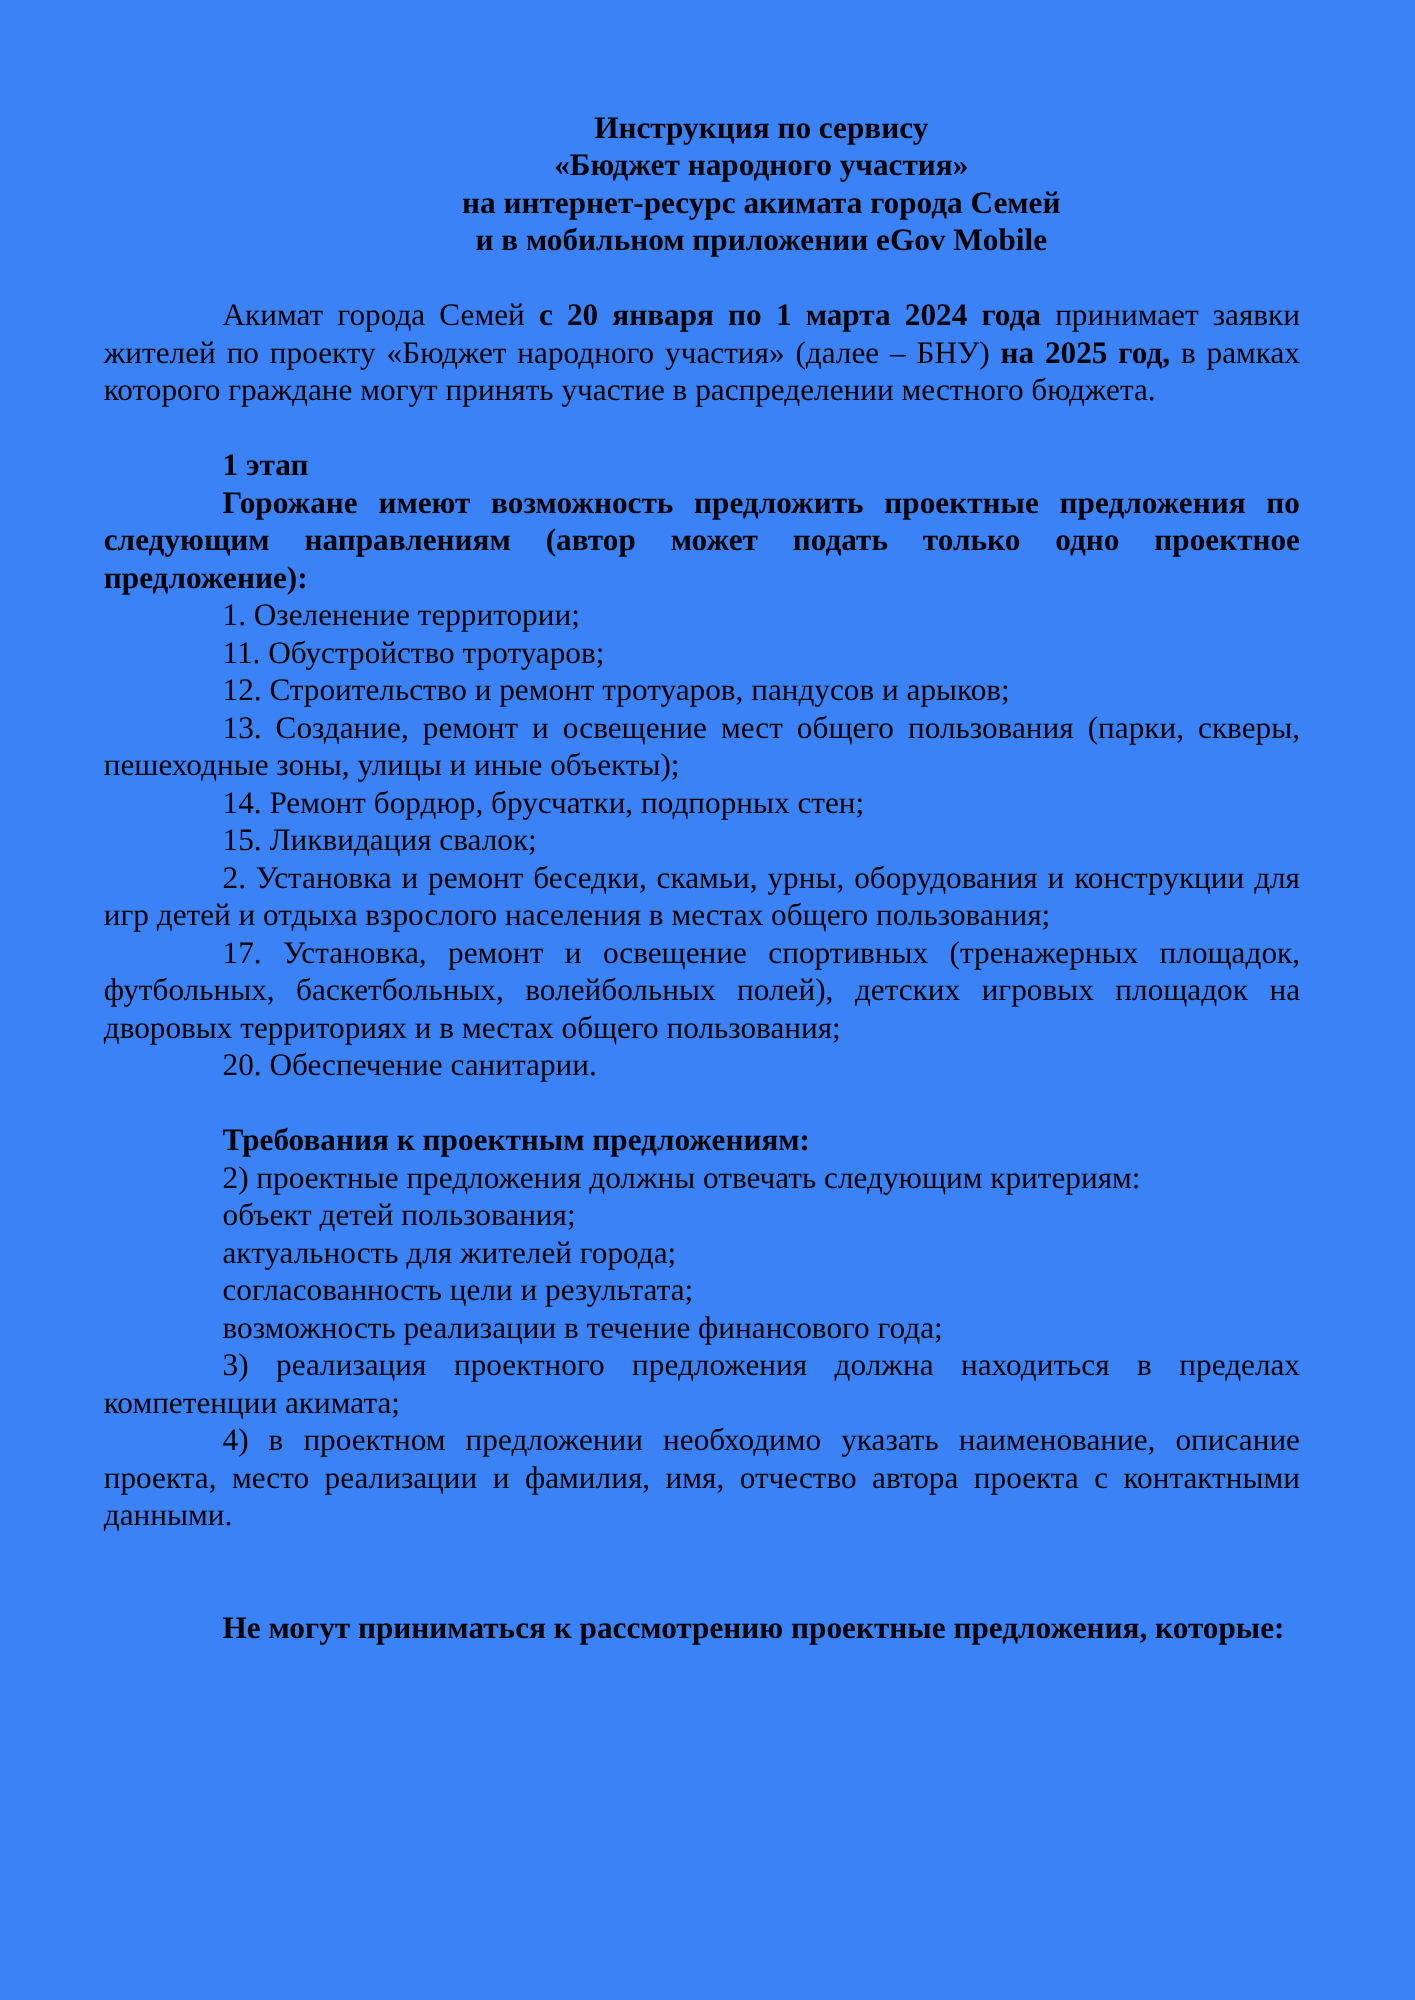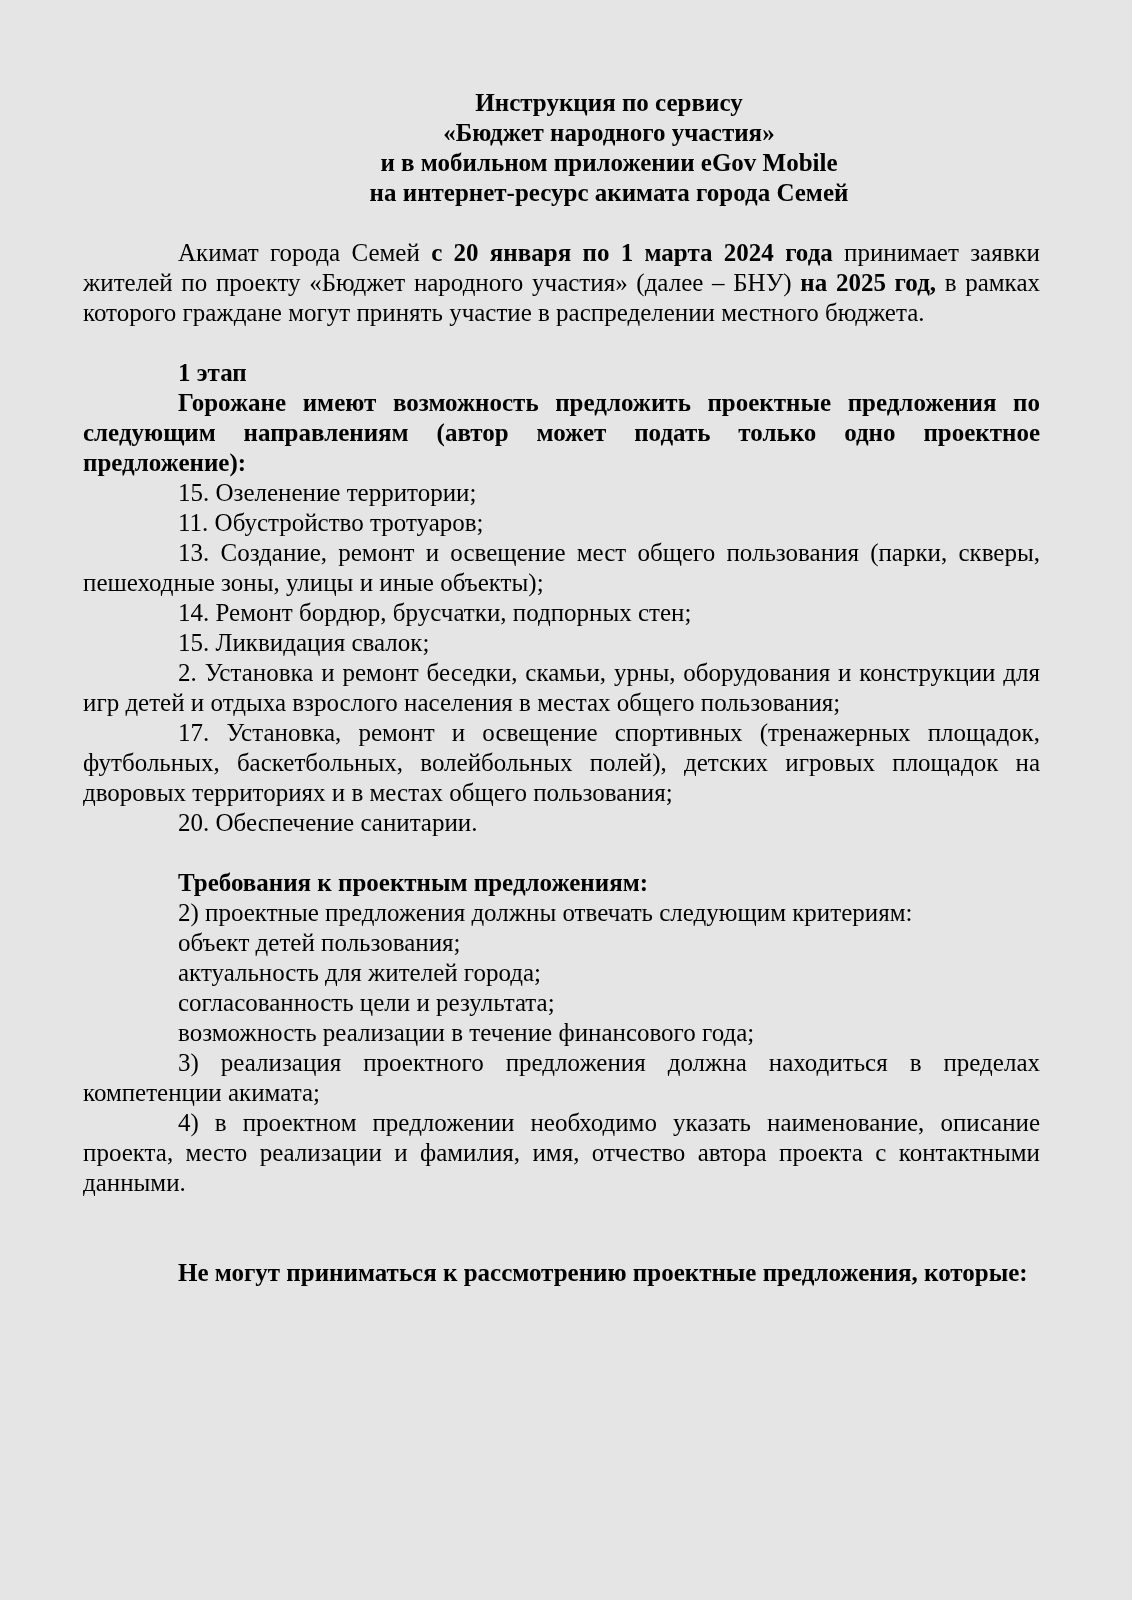--- a/index.html
+++ b/index.html
@@ -4,21 +4,21 @@
 <style>
   html, body {
     margin: 0;
     padding: 0;
     background: #ffffff;
   }
   .page {
     position: relative;
     width: 1132px;
     height: 1600px;
-    background: #e5e5e5;
+    background: #3b82f6;
     box-sizing: border-box;
     padding: 88px 92px 0 83px;
     font-family: "Liberation Serif", "DejaVu Serif", serif;
     font-size: 25px;
     line-height: 30px;
     color: #000000;
     overflow: hidden;
   }
   .blk {
     margin: 0;
@@ -42,29 +42,30 @@
     font-weight: bold;
   }
 </style>
 </head>
 <body>
 
 <div class="page">
   <div id="doc-content">
       <p class="blk blk-title"><span>Инструкция по сервису</span></p>
       <p class="blk blk-title"><span>«Бюджет народного участия»</span></p>
+      <p class="blk blk-title"><span>на интернет-ресурс акимата города Семей</span></p>
       <p class="blk blk-title"><span>и в мобильном приложении eGov Mobile</span></p>
-      <p class="blk blk-title"><span>на интернет-ресурс акимата города Семей</span></p>
       <p class="blk blk-spacer"></p>
       <p class="blk blk-body"><span>Акимат города Семей </span><span class="b">с 20 января по 1 марта 2024 года</span><span> принимает заявки жителей по проекту «Бюджет народного участия» (далее – БНУ) </span><span class="b">на 2025 год,</span><span> в рамках которого граждане могут принять участие в распределении местного бюджета.</span></p>
       <p class="blk blk-spacer"></p>
       <p class="blk blk-heading"><span>1 этап</span></p>
       <p class="blk blk-body-bold"><span>Горожане имеют возможность предложить проектные предложения по следующим направлениям (автор может подать только одно проектное предложение):</span></p>
-      <p class="blk blk-body"><span>15. Озеленение территории;</span></p>
+      <p class="blk blk-body"><span>1. Озеленение территории;</span></p>
       <p class="blk blk-body"><span>11. Обустройство тротуаров;</span></p>
+      <p class="blk blk-body"><span>12. Строительство и ремонт тротуаров, пандусов и арыков;</span></p>
       <p class="blk blk-body"><span>13. Создание, ремонт и освещение мест общего пользования (парки, скверы, пешеходные зоны, улицы и иные объекты);</span></p>
       <p class="blk blk-body"><span>14. Ремонт бордюр, брусчатки, подпорных стен;</span></p>
       <p class="blk blk-body"><span>15. Ликвидация свалок;</span></p>
       <p class="blk blk-body"><span>2. Установка и ремонт беседки, скамьи, урны, оборудования и конструкции для игр детей и отдыха взрослого населения в местах общего пользования;</span></p>
       <p class="blk blk-body"><span>17. Установка, ремонт и освещение спортивных (тренажерных площадок, футбольных, баскетбольных, волейбольных полей), детских игровых площадок на дворовых территориях и в местах общего пользования;</span></p>
       <p class="blk blk-body"><span>20. Обеспечение санитарии.</span></p>
       <p class="blk blk-spacer"></p>
       <p class="blk blk-heading"><span>Требования к проектным предложениям:</span></p>
       <p class="blk blk-body"><span>2) проектные предложения должны отвечать следующим критериям:</span></p>
       <p class="blk blk-body"><span>объект детей пользования;</span></p>

